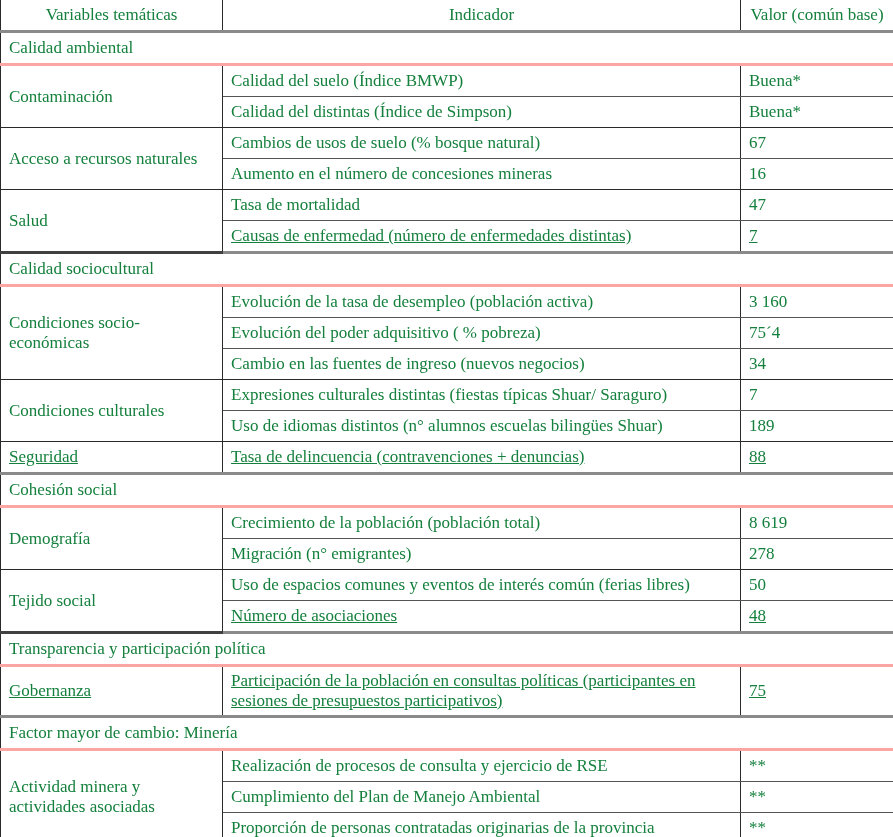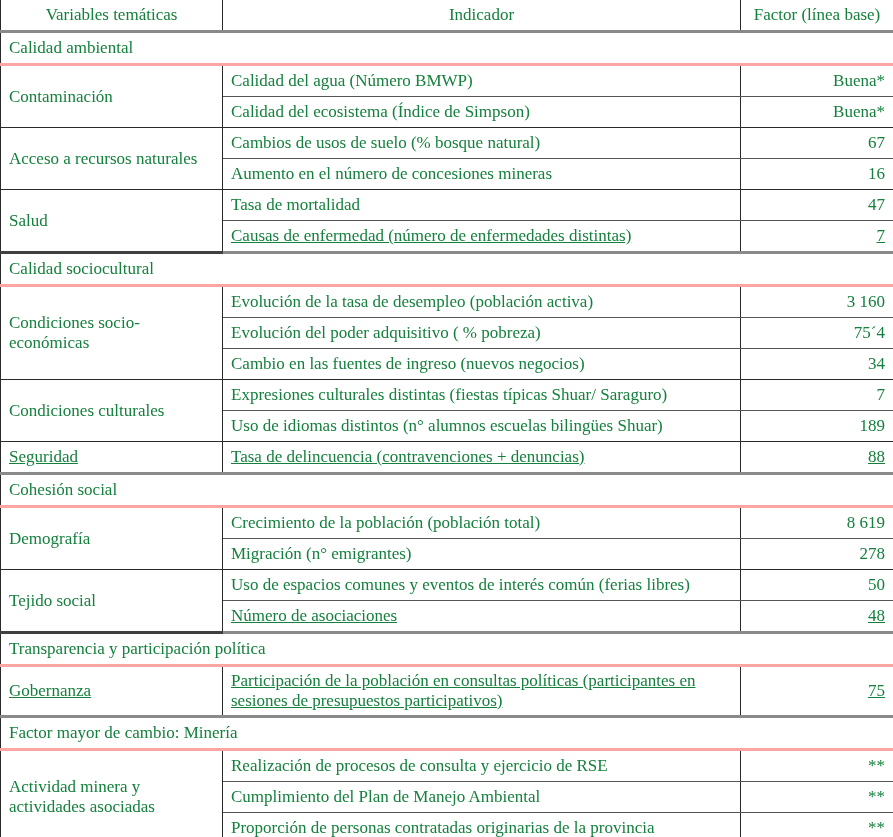--- a/index.html
+++ b/index.html
@@ -23,21 +23,21 @@
     height: 30px;
     line-height: 20px;
     vertical-align: middle;
     font-weight: normal;
     text-align: left;
   }
   th { text-align: center; border-bottom: 3px solid #8a8a8a; border-right: 1px solid #2a2a2a; }
   th:last-child { border-right: none; }
   td.var { border-right: 1px solid #2a2a2a; margin-left: 12px; }
   td.ind { border-right: 1px solid #2a2a2a; }
-  td.val { text-align: right; }
+  td.val { text-align: left; }
   tr.section td {
     border-bottom: 3px solid #fca5a5;
   }
   tr.row td.ind, tr.row td.val { border-bottom: 1px solid #555; }
   tr.group-end td { border-bottom: 3px solid #8a8a8a !important; text-decoration: underline; }
   tr.group-end-thin td { border-bottom: 1px solid #2a2a2a !important; }
   td.var.groupcell { border-bottom: 3px solid #404040; }
   td.var.groupcell.thin { border-bottom: 1px solid #2a2a2a; }
   tr.tall td { height: 48px; }
 </style>
@@ -47,35 +47,35 @@
 <table>
   <colgroup>
       <col class="c1">
       <col class="c2">
       <col class="c3">
     </colgroup>
   <thead>
     <tr>
       <th>Variables temáticas</th>
       <th>Indicador</th>
-      <th>Factor (línea base)</th>
+      <th>Valor (común base)</th>
     </tr>
   </thead>
   <tbody>
 
     <tr class="section">
       <td colspan="3">Calidad ambiental</td>
     </tr>
     <tr class="row">
       <td class="var groupcell thin" rowspan="2">Contaminación</td>
-      <td class="ind">Calidad del agua (Número BMWP)</td>
+      <td class="ind">Calidad del suelo (Índice BMWP)</td>
       <td class="val">Buena*</td>
     </tr>
     <tr class="row group-end-thin">
-      <td class="ind">Calidad del ecosistema (Índice de Simpson)</td>
+      <td class="ind">Calidad del distintas (Índice de Simpson)</td>
       <td class="val">Buena*</td>
     </tr>
     <tr class="row">
       <td class="var groupcell thin" rowspan="2">Acceso a recursos naturales</td>
       <td class="ind">Cambios de usos de suelo (% bosque natural)</td>
       <td class="val">67</td>
     </tr>
     <tr class="row group-end-thin">
       <td class="ind">Aumento en el número de concesiones mineras</td>
       <td class="val">16</td>

